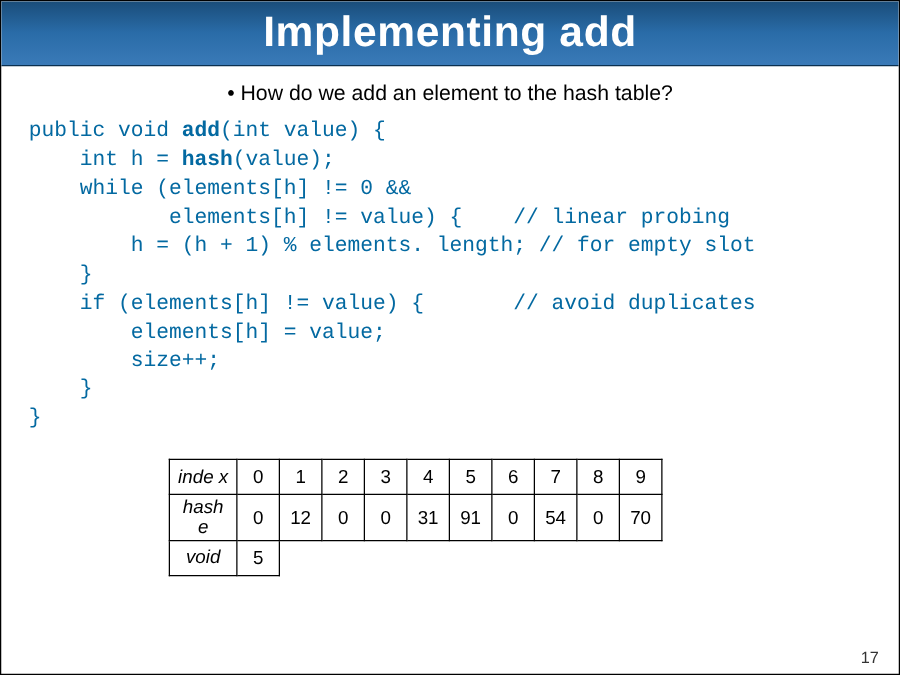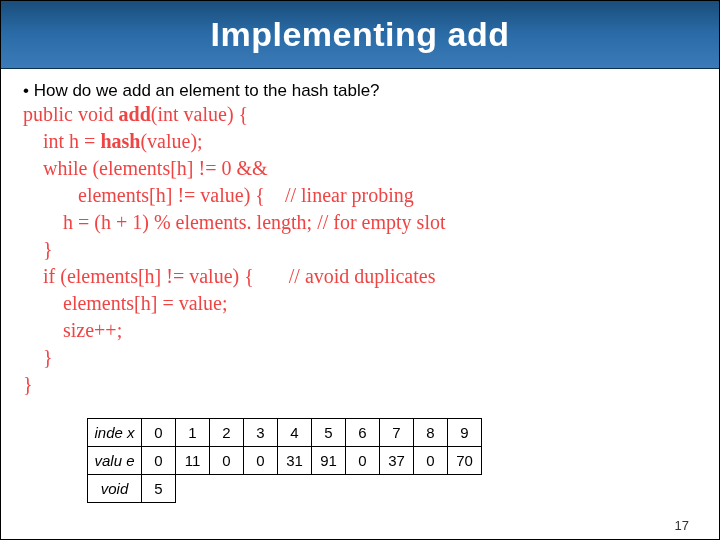--- a/index.html
+++ b/index.html
@@ -7,49 +7,51 @@
     width: 720px;
     height: 540px;
     background: #fff;
     border: 1px solid #000;
     font-family: Verdana, Geneva, sans-serif;
     position: relative;
     overflow: hidden;
   }
   .header {
     background: linear-gradient(to bottom, #1a4d7a 0%, #2a6ca8 50%, #3a7ab8 100%);
-    height: 68px;
+    height: 52px;
     display: flex;
     align-items: center;
     justify-content: center;
     border-bottom: 1px solid #0a3050;
   }
   .header h1 {
     color: #fff;
     font-size: 34px;
     font-weight: bold;
     letter-spacing: 0.5px;
   }
   .content {
     padding: 12px 22px 0 22px;
   }
   .bullet {
     font-size: 17px;
     color: #000;
+    margin-bottom: 10px;
+    text-align: center;
   }
   .code {
-    font-family: Liberation Serif, serif;
-    font-size: 20px;
+    font-family: Liberation Mono, monospace;
+    font-size: 17px;
     line-height: 1.35;
     white-space: pre;
-    color: #ef4444;
+    color: #0369a1;
   }
   .code b { font-weight: bold; }
   .table-wrap {
-    margin: 20px 0 0 64px;
+    margin: 20px 0 0 112px;
   }
   table.hash {
     border-collapse: collapse;
     font-family: Verdana, Geneva, sans-serif;
     font-size: 15px;
   }
   table.hash th, table.hash td {
     border: 1px solid #000;
     text-align: center;
     padding: 2px 0;
@@ -61,21 +63,21 @@
     font-weight: normal;
     width: 54px;
     padding: 2px 6px;
     line-height: 1.05;
   }
   table.hash tr.sizerow th.lbl { }
   table.hash tr.sizerow td.szval { width: 34px; }
   .pagenum {
     position: absolute;
     bottom: 6px;
-    right: 30px;
+    right: 16px;
     font-size: 13px;
     color: #333;
   }
 </style>
 </head>
 <body>
 
 <div class="header">
   <h1>Implementing add</h1>
 </div>
@@ -106,30 +108,30 @@
         <td>2</td>
         <td>3</td>
         <td>4</td>
         <td>5</td>
         <td>6</td>
         <td>7</td>
         <td>8</td>
         <td>9</td>
       </tr>
       <tr>
-        <th class="lbl">valu
+        <th class="lbl">hash
 e</th>
         <td>0</td>
-        <td>11</td>
+        <td>12</td>
         <td>0</td>
         <td>0</td>
         <td>31</td>
         <td>91</td>
         <td>0</td>
-        <td>37</td>
+        <td>54</td>
         <td>0</td>
         <td>70</td>
       </tr>
       <tr class="sizerow">
         <th class="lbl">void</th>
         <td class="szval">5</td>
       </tr>
     </tbody>
       </table>
   </div>

